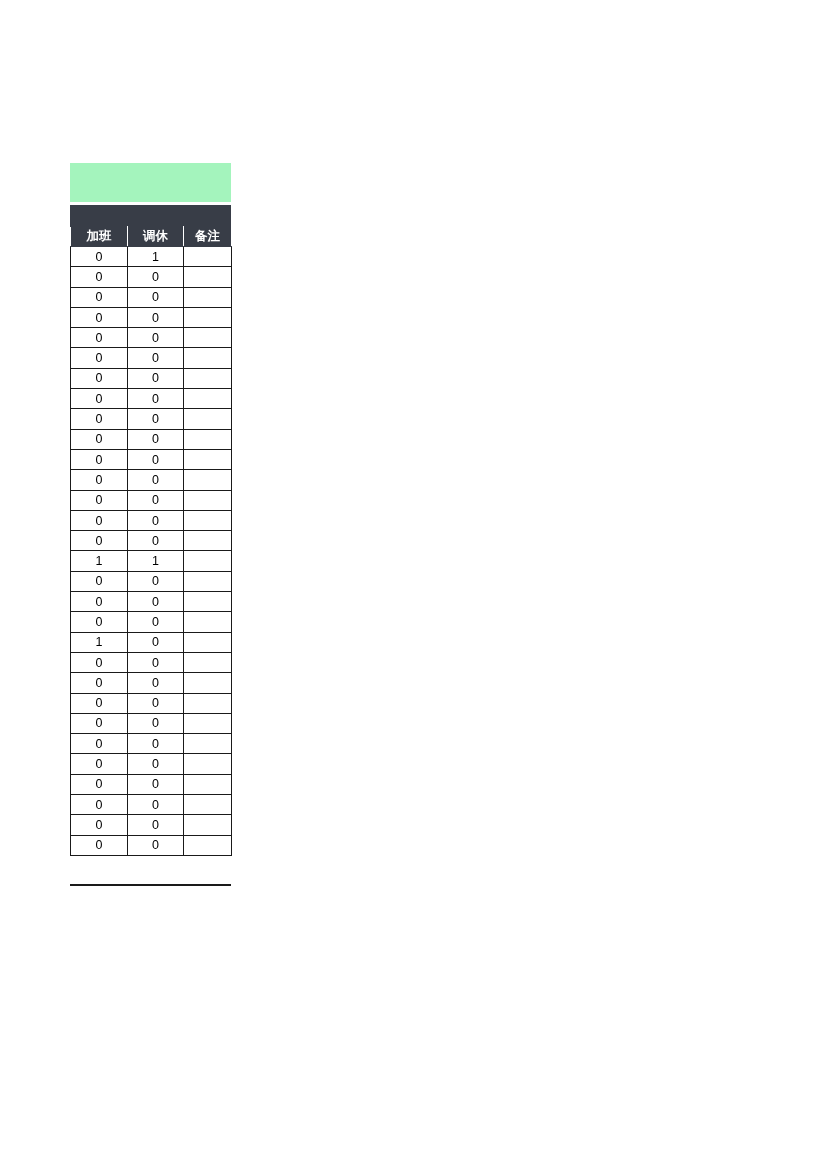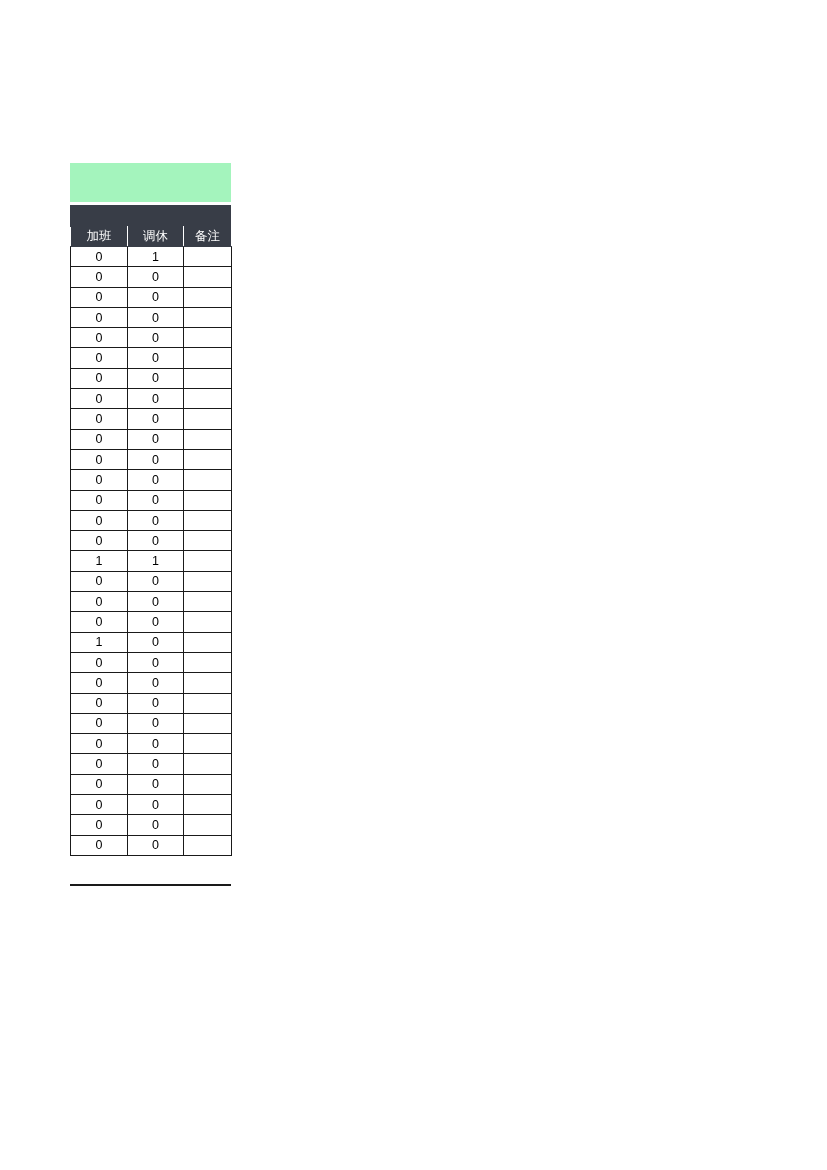--- a/index.html
+++ b/index.html
@@ -52,21 +52,21 @@
   }
 
   table.sheet col.c-overtime { width: 57px; }
   table.sheet col.c-timeoff  { width: 56px; }
   table.sheet col.c-remark   { width: 48px; }
 
   table.sheet th {
     background: #383d47;
     color: #ffffff;
     font-size: 12.5px;
-    font-weight: normal;
+    font-weight: bold;
     height: 19px;
     line-height: 19px;
     padding: 0;
     text-align: center;
     border-left: 1px solid #ffffff;
     border-right: 1px solid #ffffff;
     border-top: 1px solid #383d47;
     border-bottom: 1px solid #383d47;
     white-space: nowrap;
   }

